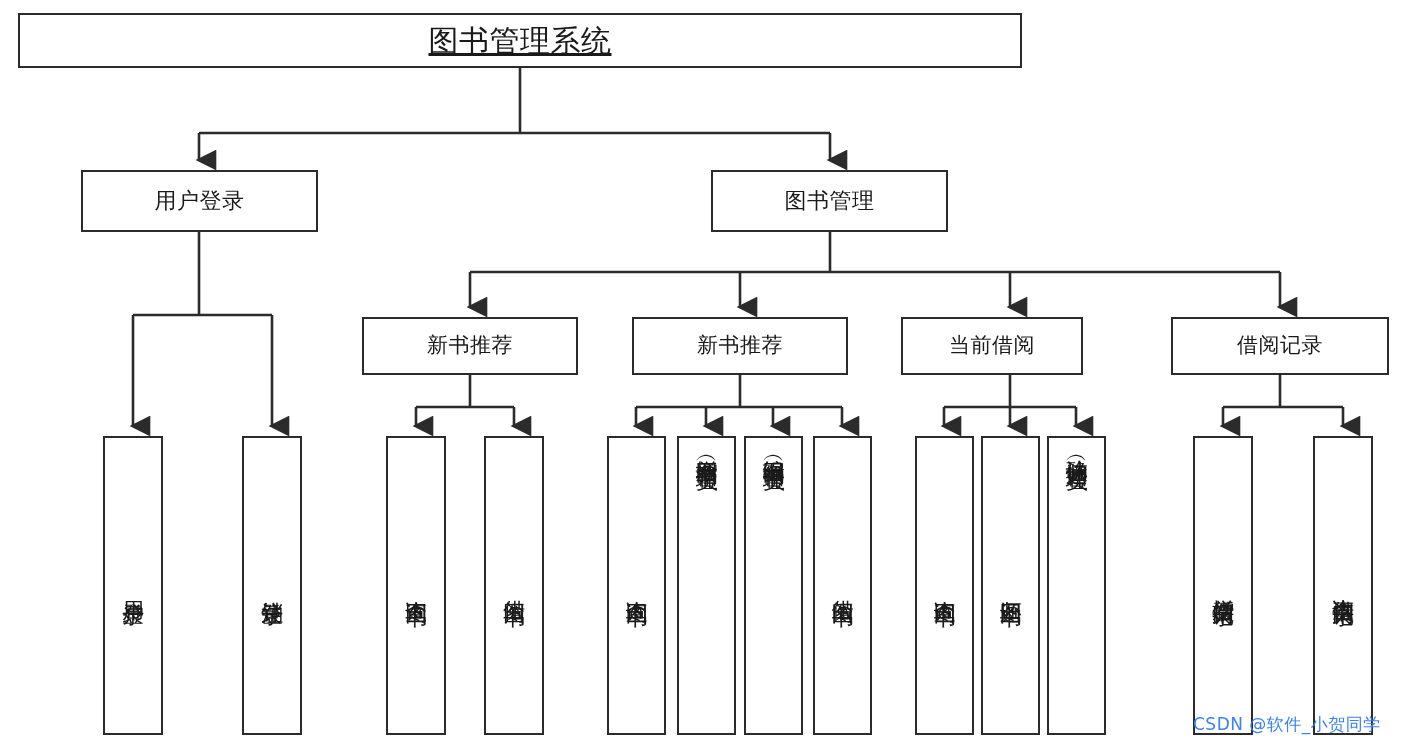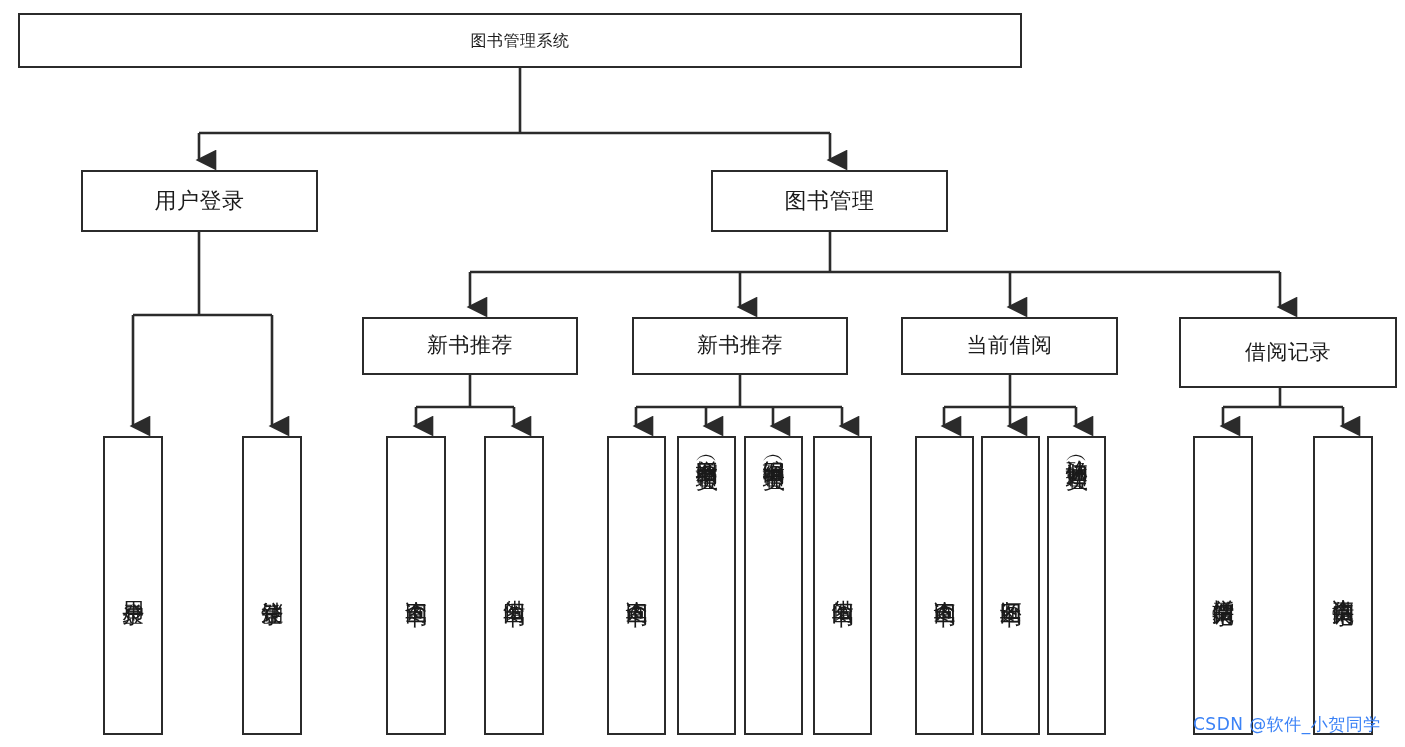--- a/index.html
+++ b/index.html
@@ -35,21 +35,21 @@
     z-index: 3;
   }
   .node-label {
     color: #1a1a1a;
     font-size: 21px;
     line-height: 1.12;
     letter-spacing: 0.5px;
     text-align: center;
     white-space: nowrap;
   }
-  .root .node-label { font-size: 16px; }
+  .root .node-label { font-size: 30px; text-decoration: underline; }
   .lvl2 .node-label { font-size: 22px; }
   .lvl3 .node-label { font-size: 21px; }
 
   
   .leaf {
     align-items: flex-start;
     justify-content: center;
     padding-top: 4px;
   }
   .leaf .node-label {
@@ -145,24 +145,24 @@
   <div class="node lvl2" style="left:711px; top:170px; width:237px; height:62px;">
     <span class="node-label">图书管理</span>
   </div>
 
   <div class="node lvl3" style="left:362px; top:317px; width:216px; height:58px;">
     <span class="node-label">新书推荐</span>
   </div>
   <div class="node lvl3" style="left:632px; top:317px; width:216px; height:58px;">
     <span class="node-label">新书推荐</span>
   </div>
-  <div class="node lvl3" style="left:901px; top:317px; width:217px; height:58px;">
+  <div class="node lvl3" style="left:901px; top:317px; width:182px; height:58px;">
     <span class="node-label">当前借阅</span>
   </div>
-  <div class="node lvl3" style="left:1171px; top:317px; width:218px; height:71px;margin-left:8px;">
+  <div class="node lvl3" style="left:1171px; top:317px; width:218px; height:58px;">
     <span class="node-label">借阅记录</span>
   </div>
 
   <div class="node leaf centered" style="left:103px; top:436px; width:60px; height:299px;">
     <span class="node-label">用户登录</span>
   </div>
   <div class="node leaf centered" style="left:242px; top:436px; width:60px; height:299px;">
     <span class="node-label">注销登录</span>
   </div>
 

